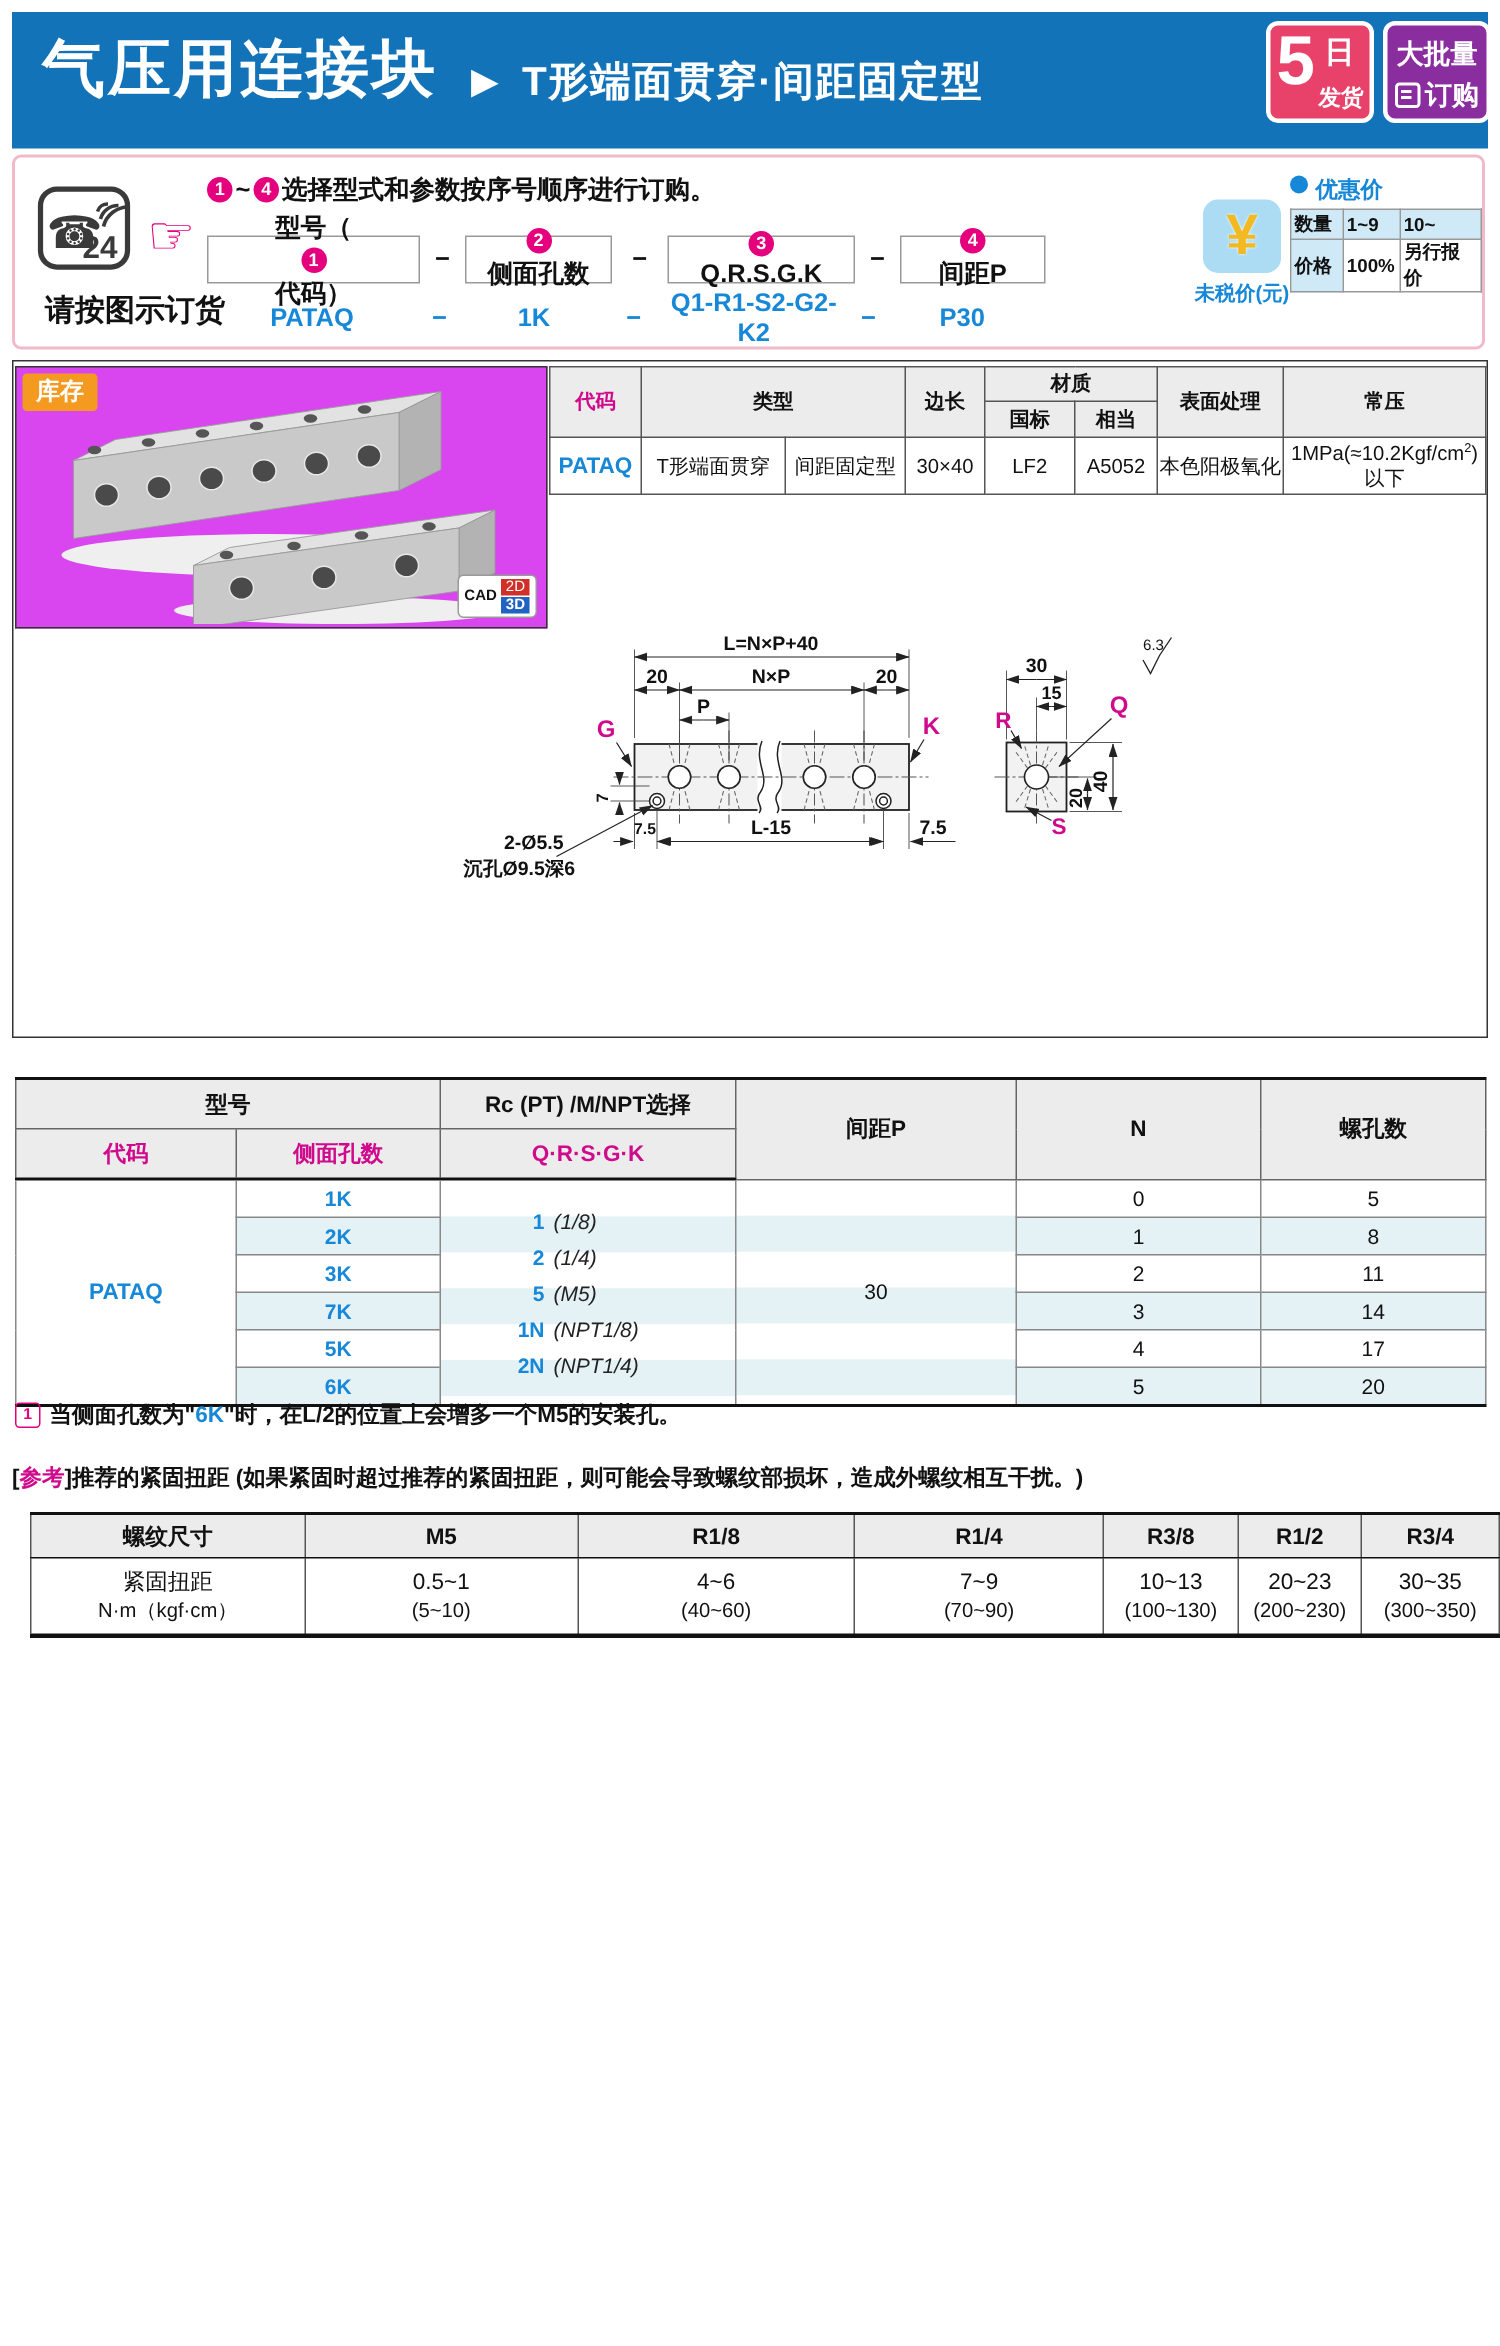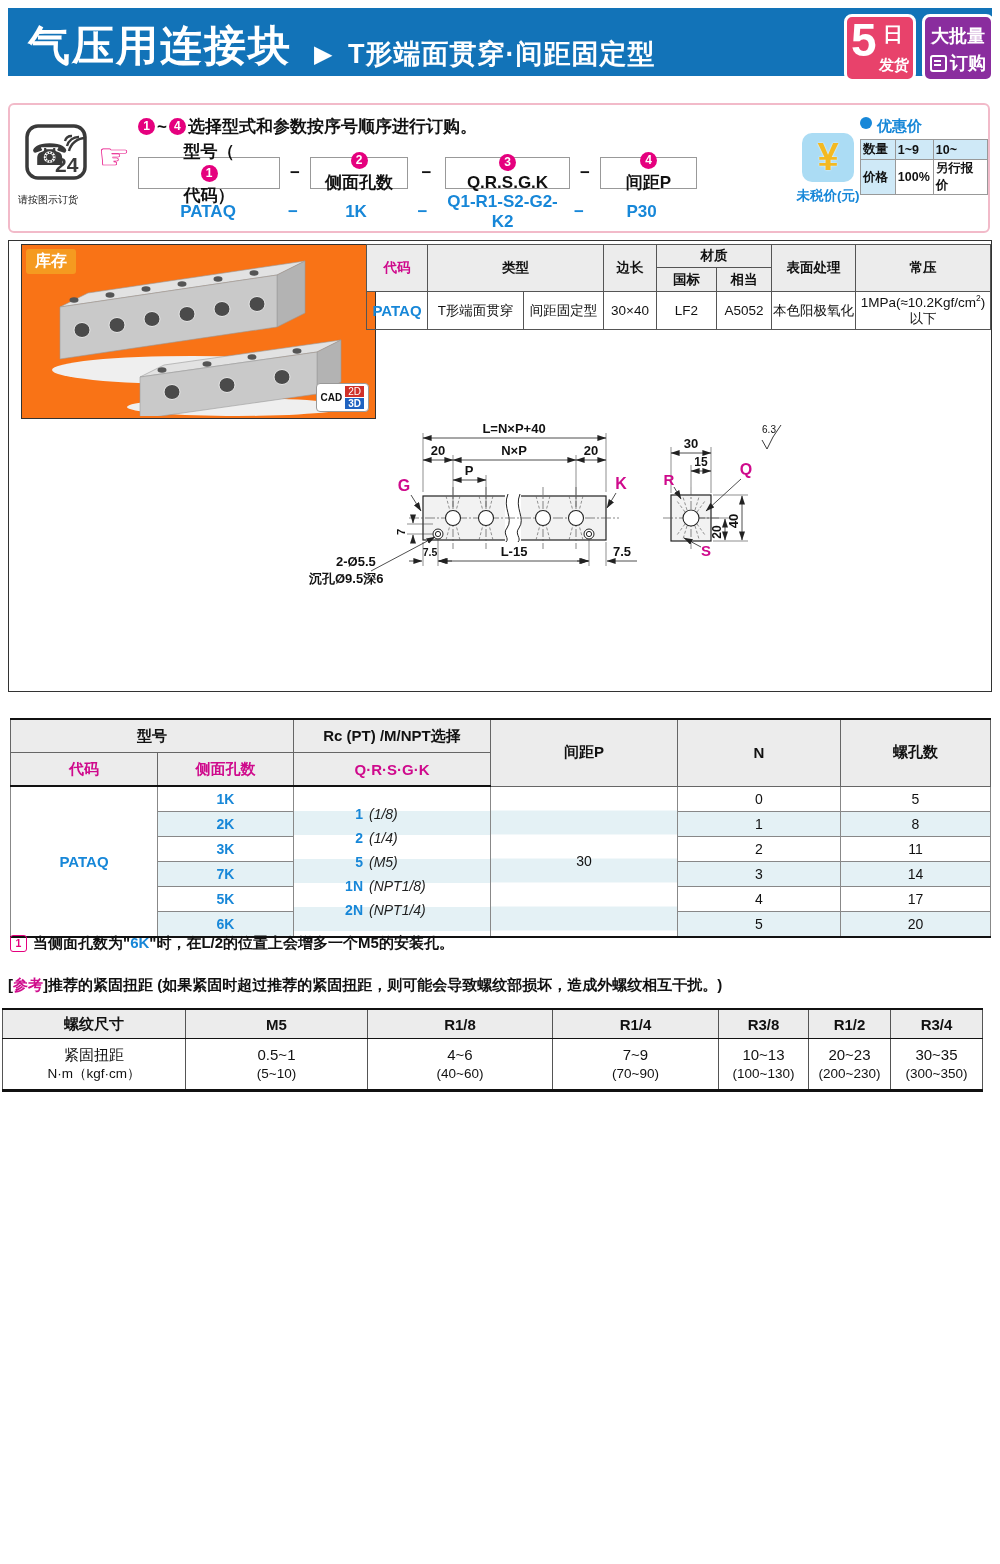--- a/index.html
+++ b/index.html
@@ -1,39 +1,39 @@
 <!DOCTYPE html>
 <html><head>
 <meta charset="utf-8">
 <style>
   html,body{margin:0;padding:0;background:#fff;}
   .page{position:relative;width:1000px;height:1564px;background:#fff;overflow:hidden;
         font-family:"Liberation Sans",sans-serif;color:#111;}
   .abs{position:absolute;}
 
   
-  .header-bar{left:8px;top:8px;width:984px;height:68px;background:#1273b8;}
+  .header-bar{left:8px;top:8px;width:984px;height:91px;background:#1273b8;}
   .hd-title{left:20px;top:10px;font-size:42px;font-weight:900;color:#fff;letter-spacing:2px;}
   .hd-arrow{left:306px;top:32px;font-size:24px;color:#fff;}
   .hd-sub{left:340px;top:28px;font-size:27px;font-weight:900;color:#fff;letter-spacing:1px;}
   .badge{border:3px solid #fff;border-radius:8px;width:66px;height:62px;color:#fff;}
   .badge-ship{left:836px;top:6px;background:#e8426b;}
   .ship-num{left:4px;top:-4px;font-size:46px;font-weight:900;}
   .ship-day{left:36px;top:4px;font-size:20px;font-weight:900;}
   .ship-cap{right:4px;bottom:4px;font-size:15px;font-weight:900;}
   .badge-bulk{left:914px;top:6px;background:#8a2d9e;text-align:center;}
   .bulk-l1{margin-top:7px;font-size:18px;font-weight:900;}
   .bulk-l2{display:flex;align-items:center;justify-content:center;gap:3px;font-size:18px;font-weight:900;margin-top:3px;}
   .bulk-icon{display:inline-block;width:13px;height:13px;border:2px solid #fff;border-radius:3px;position:relative;}
   .bulk-icon:before{content:"";position:absolute;left:2px;top:3px;width:7px;height:2px;background:#fff;}
   .bulk-icon:after{content:"";position:absolute;left:2px;top:7px;width:7px;height:2px;background:#fff;}
 
   
   .order-box{left:8px;top:103px;width:978px;height:126px;border:2px solid #f2bac9;border-radius:6px;background:#fff;}
-  .order-caption{left:8px;top:88px;width:132px;text-align:left;font-size:10px;font-weight:normal;}
+  .order-caption{left:8px;top:88px;width:132px;text-align:right;font-size:20px;font-weight:bold;}
   .hand{left:88px;top:34px;font-size:36px;color:#e5007e;line-height:1;}
   .cnum{display:inline-block;width:17px;height:17px;border-radius:50%;background:#e5007e;color:#fff;
         font-size:12px;font-weight:bold;line-height:17px;text-align:center;vertical-align:middle;}
   .step-line{left:128px;top:10px;display:flex;align-items:center;gap:2px;font-size:17px;font-weight:bold;}
   .boxes-row{left:128px;top:52px;display:flex;align-items:center;}
   .values-row{left:128px;top:87px;display:flex;align-items:center;font-size:17px;font-weight:bold;color:#1787d8;}
   .obox{height:30px;border:1.5px solid #999;display:flex;align-items:center;justify-content:center;
         gap:2px;font-size:17px;font-weight:bold;background:#fff;flex-direction:column;}
   .w1{width:140px;} .w2{width:96px;} .w3{width:123px;} .w4{width:95px;}
   .gap1{width:30px;} .gap2{width:37px;} .gap3{width:30px;}
@@ -44,21 +44,21 @@
   .yen-sym{font-size:38px;font-weight:900;color:#f3b922;text-shadow:0 0 2px #fff;}
   .yen-cap{left:770px;top:82px;width:96px;text-align:center;font-size:13.5px;font-weight:bold;color:#1787d8;}
   .deal-line{left:850px;top:12px;display:flex;gap:5px;font-size:15px;font-weight:bold;color:#1787d8;}
   .deal-dot{width:12px;height:12px;border-radius:50%;background:#1787d8;}
   .price-mini{left:850px;top:34px;border-collapse:collapse;table-layout:fixed;}
   .price-mini td{border:1px solid #999;font-size:12.5px;font-weight:bold;height:19px;padding:0 2px;}
   .price-mini .hd{background:#cfe9f7;}
 
   
   .product-box{left:8px;top:240px;width:982px;height:450px;border:1px solid #333;}
-  .photo-frame{left:12px;top:3px;width:353px;height:173px;border:1px solid #333;background:#f97316;}
+  .photo-frame{left:1px;top:3px;width:353px;height:173px;border:1px solid #333;background:#d946ef;}
   .stock-badge{left:4px;top:4px;background:#f59a20;color:#fff;font-size:16px;font-weight:bold;
                padding:2px 9px;border-radius:3px;}
   .cad-badge{right:6px;bottom:6px;display:flex;align-items:center;gap:3px;background:#fff;
              border:1px solid #999;border-radius:4px;padding:2px 4px;}
   .cad-word{font-size:10px;font-weight:900;}
   .cad-col{display:flex;flex-direction:column;gap:1px;}
   .cad-2d{background:#d03028;color:#fff;font-size:10px;font-weight:normal;padding:0 3px;}
   .cad-3d{background:#2063c0;color:#fff;font-size:10px;font-weight:bold;padding:0 3px;}
 
   .spec-table{left:357px;top:3px;border-collapse:collapse;table-layout:fixed;}
@@ -83,21 +83,21 @@
   .rc-code{width:28px;text-align:right;color:#1787d8;font-weight:bold;}
   .rc-size{width:80px;text-align:left;margin-left:6px;color:#222;font-style:italic;}
 
   
   .note-line{left:10px;top:934px;display:flex;align-items:center;gap:6px;font-size:15px;font-weight:600;}
   .note-num{display:inline-block;width:15px;height:15px;border:1.5px solid #e5007e;border-radius:3px;
             color:#e5007e;font-size:10.5px;font-weight:bold;line-height:14px;text-align:center;}
   .ref-line{left:8px;top:976px;font-size:15px;font-weight:600;}
 
   
-  .tq-table{left:2px;top:1008px;border-collapse:collapse;table-layout:fixed;
+  .tq-table{left:20px;top:1008px;border-collapse:collapse;table-layout:fixed;
             border-top:2px solid #111;border-bottom:3px solid #111;}
   .tq-table th{background:#ececec;border:1px solid #555;border-bottom:1.5px solid #111;
                font-size:15px;font-weight:bold;height:28px;padding:0;}
   .tq-table td{border:1px solid #555;font-size:15px;text-align:center;height:50px;line-height:1.35;padding:0;}
   .tq-sub{font-size:13.5px;}
 
   svg text{font-family:"Liberation Sans",sans-serif;}
 </style>
 </head>
 <body>

